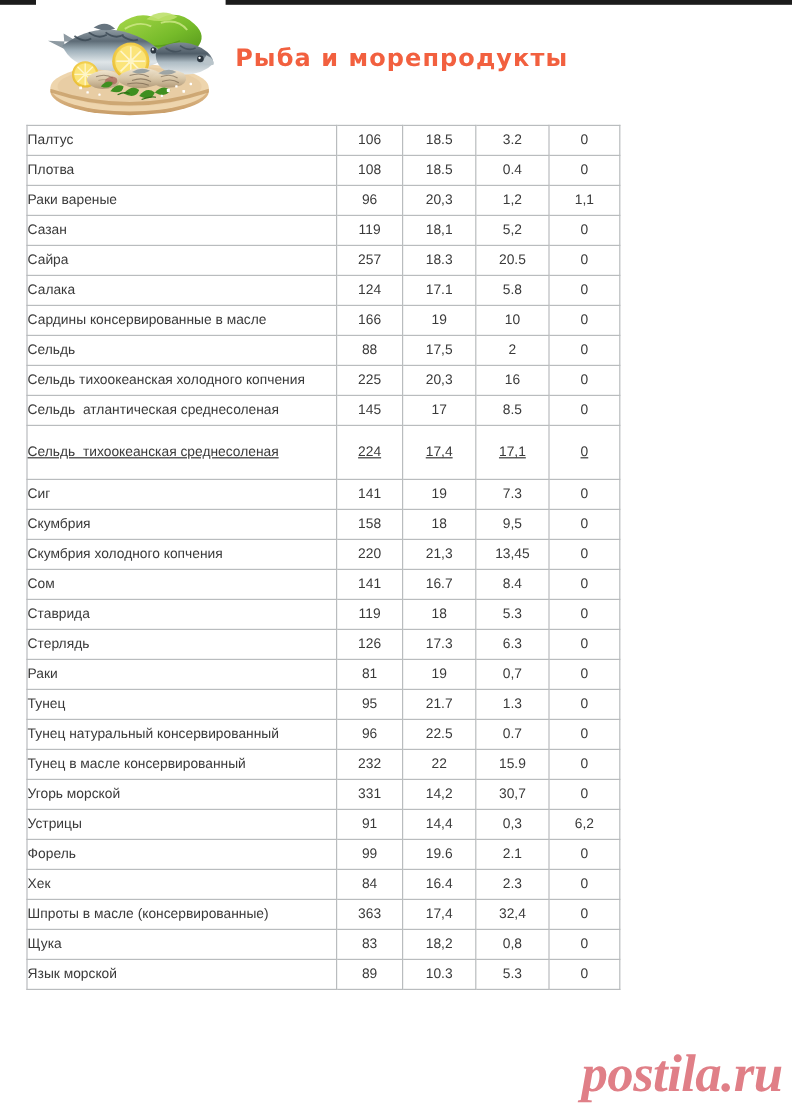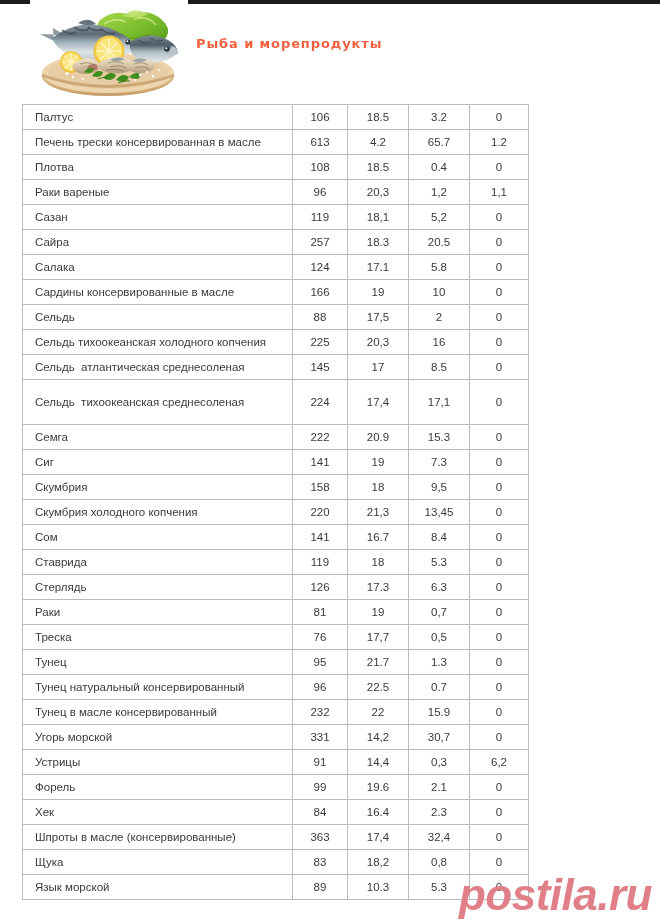--- a/index.html
+++ b/index.html
@@ -42,21 +42,21 @@
     width: 160px;
     height: 92px;
   }
   .fish-photo svg { display: block; }
 
   .page-title {
     position: absolute;
     left: 196px;
     top: 36px;
     font-family: "DejaVu Sans", sans-serif;
-    font-size: 13px;
+    font-size: 20px;
     font-weight: 700;
     letter-spacing: 0.9px;
     color: #f2603f;
     white-space: nowrap;
   }
 
   
   .nutrition-table {
     position: absolute;
     left: 22px;
@@ -70,40 +70,40 @@
     border: 1px solid #b9bcbe;
     font-size: 11.5px;
     color: #3a3a3a;
     height: 24px;
     padding: 0;
     vertical-align: middle;
     font-family: "Liberation Sans", sans-serif;
   }
   .nutrition-table td.name {
     width: 257px;
-    padding-left: 12px;
+    padding-left: 0;
     text-align: left;
     white-space: pre;
   }
   .nutrition-table td.num {
     text-align: center;
   }
   .nutrition-table td.c1 { width: 54px; }
   .nutrition-table td.c2 { width: 60px; }
   .nutrition-table td.c3 { width: 60px; margin-top: 32px; }
   .nutrition-table td.c4 { width: 58px; }
 
-  tr.tall td { height: 44px; }
+  tr.tall td { height: 44px; text-decoration: underline; }
 
   
   .watermark {
     position: absolute;
     right: 8px;
     bottom: 6px;
-    font-family: Liberation Sans, sans-serif;
+    font-family: Liberation Serif, serif;
     font-style: italic;
     font-weight: 700;
     font-size: 44px;
     color: #e07f87;
     letter-spacing: -0.5px;
     user-select: none;
     line-height: 1;
   }
 </style>
 </head>
@@ -269,27 +269,20 @@
 <table class="nutrition-table">
   <tbody>
       <tr>
         <td class="name">Палтус</td>
         <td class="num c1">106</td>
         <td class="num c2">18.5</td>
         <td class="num c3">3.2</td>
         <td class="num c4">0</td>
       </tr>
       <tr>
-        <td class="name">Печень трески консервированная в масле</td>
-        <td class="num c1">613</td>
-        <td class="num c2">4.2</td>
-        <td class="num c3">65.7</td>
-        <td class="num c4">1.2</td>
-      </tr>
-      <tr>
         <td class="name">Плотва</td>
         <td class="num c1">108</td>
         <td class="num c2">18.5</td>
         <td class="num c3">0.4</td>
         <td class="num c4">0</td>
       </tr>
       <tr>
         <td class="name">Раки вареные</td>
         <td class="num c1">96</td>
         <td class="num c2">20,3</td>
@@ -346,27 +339,20 @@
         <td class="num c4">0</td>
       </tr>
       <tr class="tall">
         <td class="name">Сельдь  тихоокеанская среднесоленая</td>
         <td class="num c1">224</td>
         <td class="num c2">17,4</td>
         <td class="num c3">17,1</td>
         <td class="num c4">0</td>
       </tr>
       <tr>
-        <td class="name">Семга</td>
-        <td class="num c1">222</td>
-        <td class="num c2">20.9</td>
-        <td class="num c3">15.3</td>
-        <td class="num c4">0</td>
-      </tr>
-      <tr>
         <td class="name">Сиг</td>
         <td class="num c1">141</td>
         <td class="num c2">19</td>
         <td class="num c3">7.3</td>
         <td class="num c4">0</td>
       </tr>
       <tr>
         <td class="name">Скумбрия</td>
         <td class="num c1">158</td>
         <td class="num c2">18</td>
@@ -399,27 +385,20 @@
         <td class="num c1">126</td>
         <td class="num c2">17.3</td>
         <td class="num c3">6.3</td>
         <td class="num c4">0</td>
       </tr>
       <tr>
         <td class="name">Раки</td>
         <td class="num c1">81</td>
         <td class="num c2">19</td>
         <td class="num c3">0,7</td>
-        <td class="num c4">0</td>
-      </tr>
-      <tr>
-        <td class="name">Треска</td>
-        <td class="num c1">76</td>
-        <td class="num c2">17,7</td>
-        <td class="num c3">0,5</td>
         <td class="num c4">0</td>
       </tr>
       <tr>
         <td class="name">Тунец</td>
         <td class="num c1">95</td>
         <td class="num c2">21.7</td>
         <td class="num c3">1.3</td>
         <td class="num c4">0</td>
       </tr>
       <tr>

